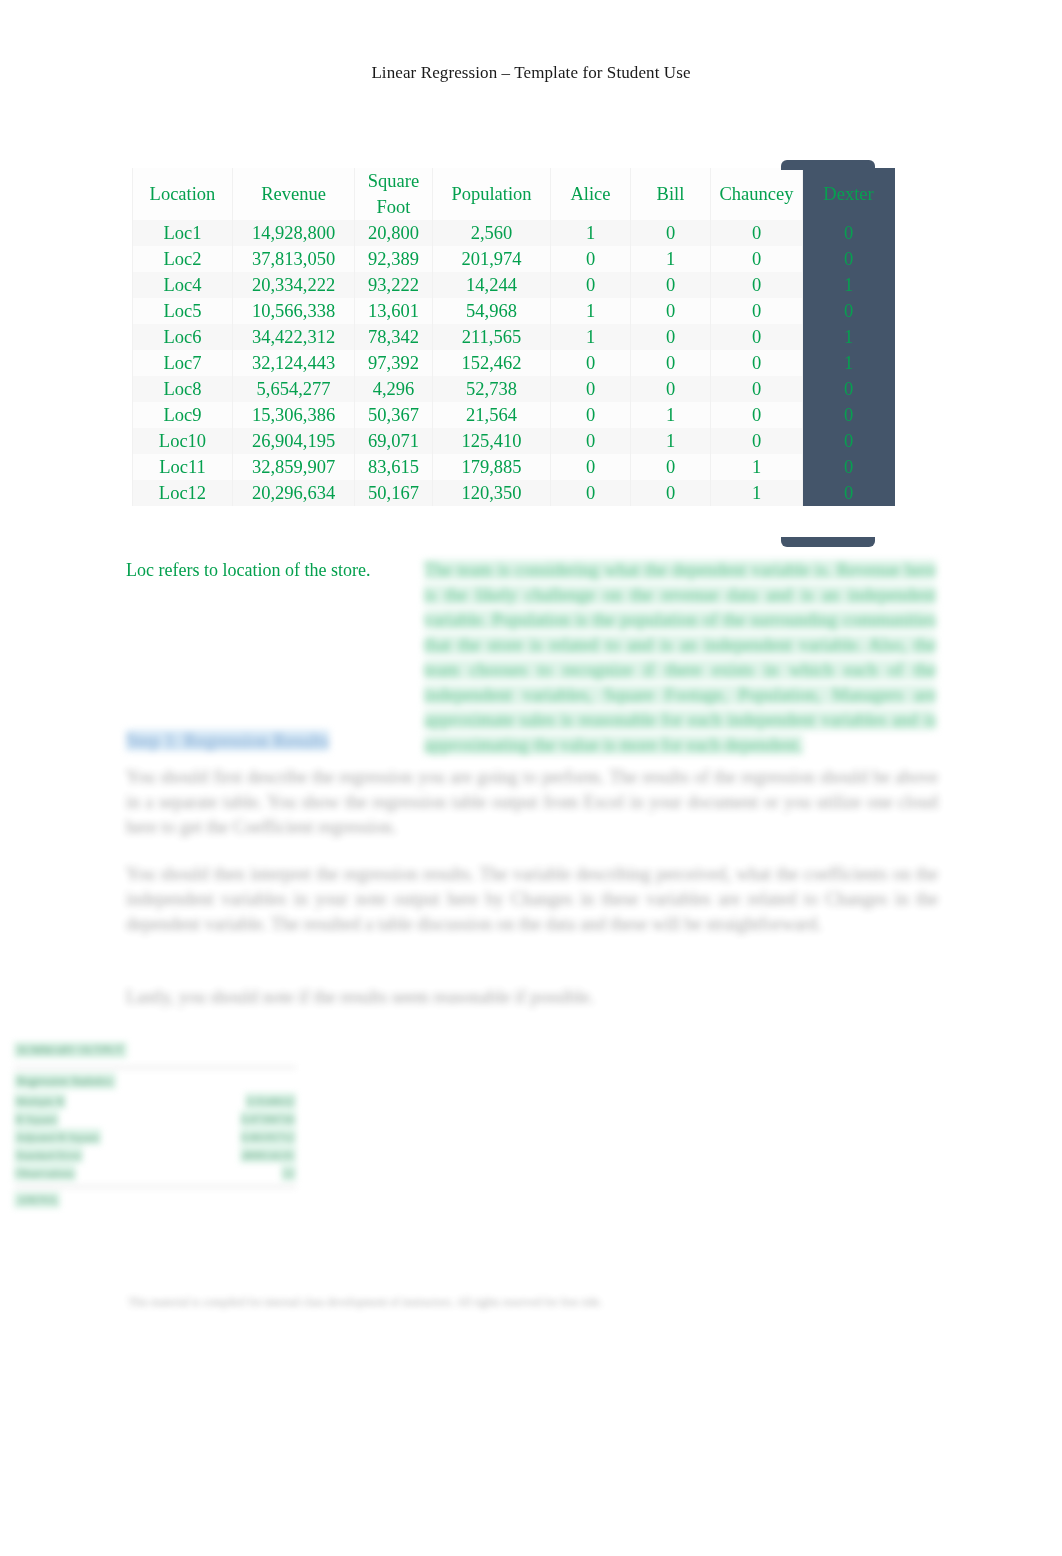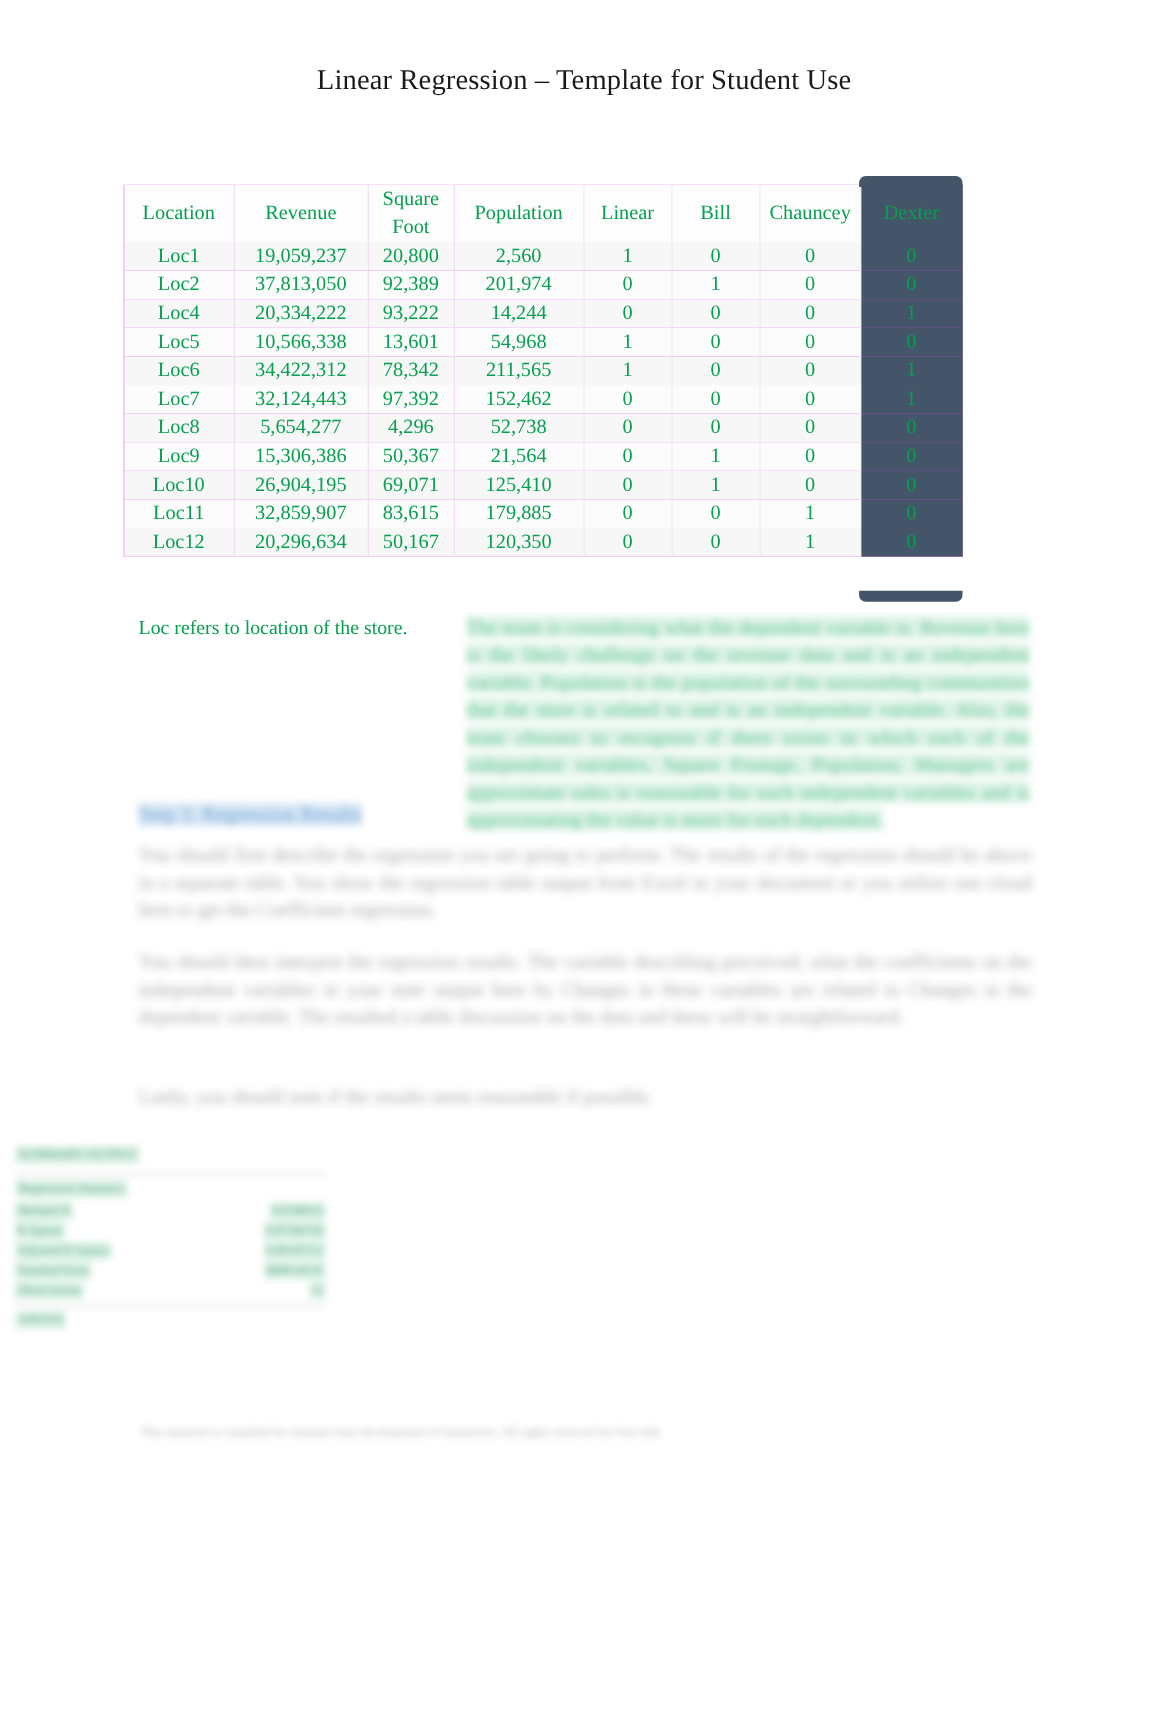--- a/index.html
+++ b/index.html
@@ -17,38 +17,39 @@
     overflow: hidden;
   }
 
   
   .doc-title {
     position: absolute;
     top: 60px;
     left: 0;
     width: 1062px;
     text-align: center;
-    font-size: 26px;
+    font-size: 17px;
     line-height: 26px;
     color: #1a1a1a;
     letter-spacing: 0.1px;
   }
 
   
   .table-wrap {
     position: absolute;
     top: 168px;
     left: 112px;
     width: 762px;
   }
   table.data-table {
     border-collapse: collapse;
     width: 762px;
     background: #d946ef;
     table-layout: fixed;
+    margin-left: 20px;
   }
   table.data-table th,
   table.data-table td {
     color: #04a04e;
     font-size: 18.5px;
     line-height: 26px;
     text-align: center;
     padding: 0;
     font-weight: normal;
     border-left: 1px solid #f1f1f1;
@@ -196,30 +197,30 @@
         <col class="c-bill">
         <col class="c-chau">
         <col class="c-dex">
     </colgroup>
     <thead>
       <tr>
         <th>Location</th>
         <th>Revenue</th>
         <th>Square Foot</th>
         <th>Population</th>
-        <th>Linear</th>
+        <th>Alice</th>
         <th>Bill</th>
         <th>Chauncey</th>
         <th class="sel">Dexter</th>
       </tr>
     </thead>
     <tbody id="table-body">
         <tr>
           <td>Loc1</td>
-          <td>19,059,237</td>
+          <td>14,928,800</td>
           <td>20,800</td>
           <td>2,560</td>
           <td>1</td>
           <td>0</td>
           <td>0</td>
           <td class="sel">0</td>
         </tr>
         <tr>
           <td>Loc2</td>
           <td>37,813,050</td>

